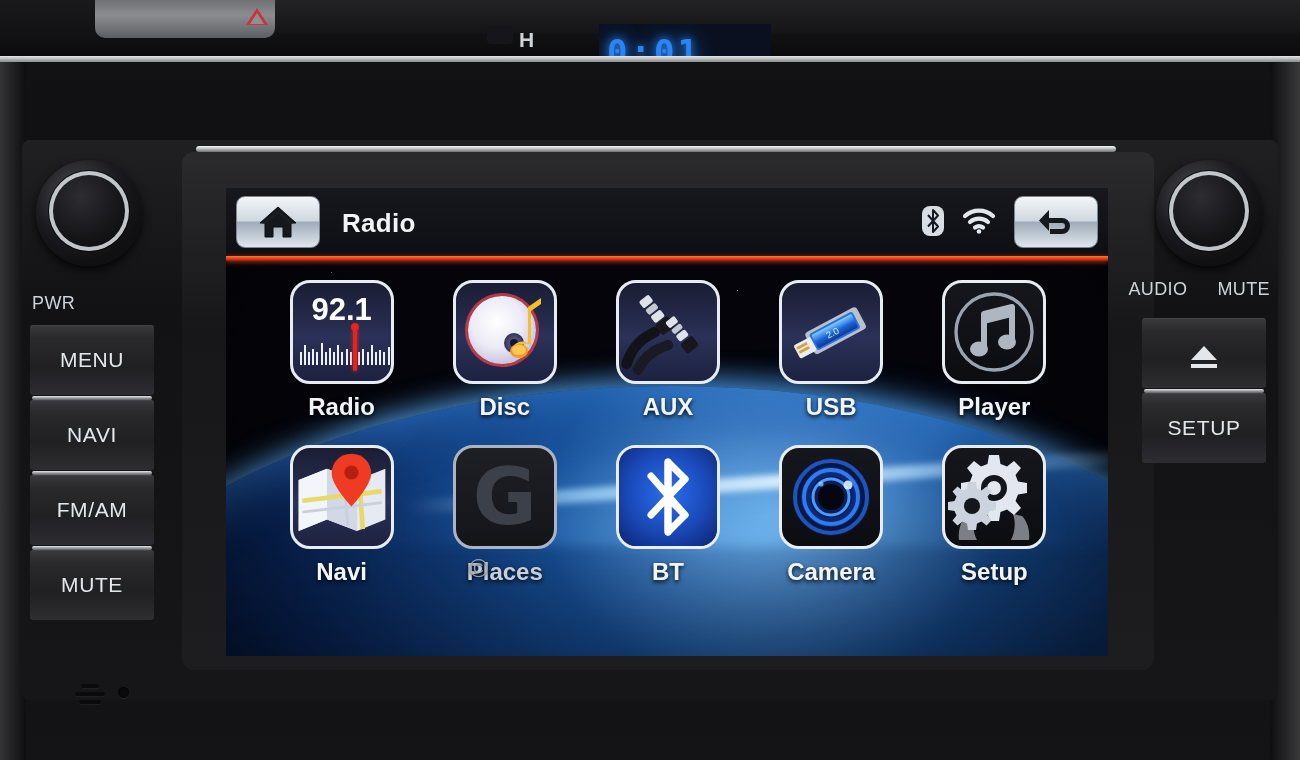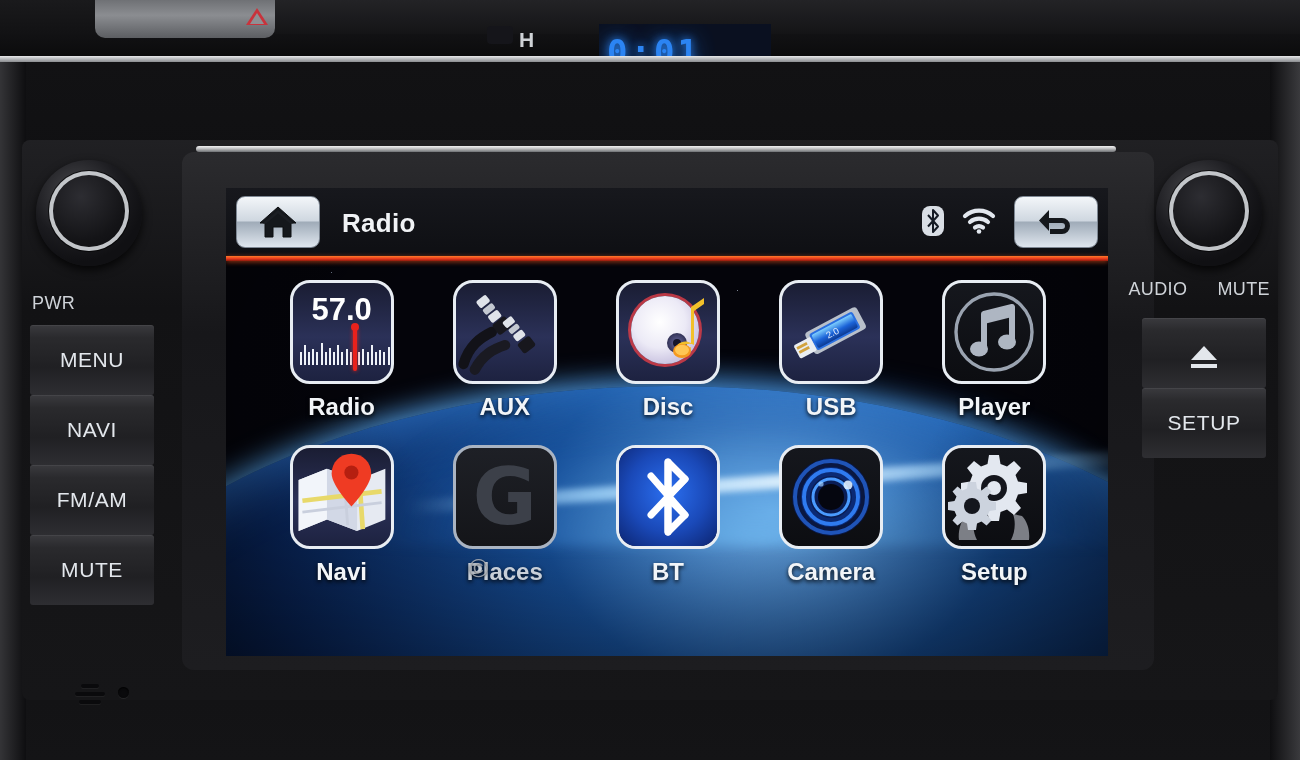--- a/index.html
+++ b/index.html
@@ -252,21 +252,21 @@
     position:absolute; color:#cfd3d8; font-size:18px; font-weight:400;
     letter-spacing:.4px; display:flex; gap:30px;
   }
   .sl-left{ left:32px; top:293px;flex-direction:column; }
   .sl-right{ right:30px; top:279px; }
 
   .btnstack{ position:absolute; width:124px; }
   .bs-left{ left:30px; top:325px; }
   .bs-right{ right:34px; top:318px; }
   .pbtn{
-    position:relative; height:70px; 
+    position:relative; height:70px; margin-bottom:5px;
     background:linear-gradient(180deg,#3a3a3e 0%,#2a2a2d 18%,#202023 60%,#2e2e32 100%);
     display:flex; align-items:center; justify-content:center;
     color:#e3e7ec; font-size:21px; letter-spacing:.6px;
     border-radius:3px; box-shadow:inset 0 1px 0 rgba(255,255,255,.06);
   }
   .pbtn:after{
     content:""; position:absolute; left:2px; right:2px; bottom:-5px; height:4px;
     background:linear-gradient(180deg,#e9eaec 0%,#9a9c9f 50%,#5d5f62 100%);
     border-radius:2px;
   }
@@ -353,21 +353,21 @@
           <path d="M13 6 L13 14 L26 14 A8 8 0 0 1 26 30 L14 30 L14 25 L26 25 A3 3 0 0 0 26 19 L13 19 L13 27 L3 16.5 Z" fill="#15181c"></path>
         </svg>
       </div>
     </div>
     <div class="topbar-rule"></div>
 
     <div class="grid">
 
       <div class="tile">
         <div class="tile-icon">
-          <div class="rad-freq">57.0</div>
+          <div class="rad-freq">92.1</div>
           <div class="rad-scale">
             <i style="height:13px"></i>
               <i style="height:20px"></i>
               <i style="height:13px"></i>
               <i style="height:16px"></i>
             <i style="height:13px"></i>
               <i style="height:22px"></i>
               <i style="height:13px"></i>
               <i style="height:17px"></i>
             <i style="height:13px"></i>
@@ -385,52 +385,52 @@
             <i style="height:13px"></i>
               <i style="height:18px"></i>
           </div>
           <div class="rad-needle"></div>
         </div>
         <div class="tile-label">Radio</div>
       </div>
 
       <div class="tile">
         <div class="tile-icon">
+          <div class="disc-cd">
+            <div class="disc-hub"></div>
+          </div>
+          <svg class="disc-note" viewBox="0 0 44 66">
+            <path d="M18 56 C18 50 26 47 31 50 L31 16 L41 9 L41 3 L28 12 L28 48 C22 44 12 48 12 55 C12 61 19 63 24 60 C27 58 28 55 28 52" fill="#f2c02a"></path>
+            <ellipse cx="19" cy="56" rx="9" ry="7" fill="#f59a20"></ellipse>
+            <ellipse cx="19" cy="55" rx="7" ry="5.2" fill="#ffc755"></ellipse>
+          </svg>
+        </div>
+        <div class="tile-label">Disc</div>
+      </div>
+
+      <div class="tile">
+        <div class="tile-icon">
           <svg class="aux-wrap" viewBox="0 0 104 104">
             <path d="M8 86 C14 66 26 58 38 52" stroke="#121218" stroke-width="11" fill="none" stroke-linecap="round"></path>
             <path d="M20 92 C28 76 40 70 52 66" stroke="#1a1a22" stroke-width="11" fill="none" stroke-linecap="round"></path>
             <g transform="rotate(-38 46 36)">
               <rect x="36" y="8" width="13" height="9" rx="2" fill="#dfe3e9"></rect>
               <rect x="36" y="19" width="13" height="7" rx="2" fill="#c3c8d1"></rect>
               <rect x="36" y="28" width="13" height="9" rx="2" fill="#dfe3e9"></rect>
               <rect x="34" y="38" width="17" height="14" rx="3" fill="#17171d"></rect>
             </g>
             <g transform="rotate(-38 74 58)">
               <rect x="64" y="30" width="12" height="8" rx="2" fill="#dfe3e9"></rect>
               <rect x="64" y="40" width="12" height="6" rx="2" fill="#c3c8d1"></rect>
               <rect x="64" y="48" width="12" height="8" rx="2" fill="#dfe3e9"></rect>
               <rect x="62" y="58" width="16" height="13" rx="3" fill="#17171d"></rect>
             </g>
           </svg>
         </div>
         <div class="tile-label">AUX</div>
-      </div>
-
-      <div class="tile">
-        <div class="tile-icon">
-          <div class="disc-cd">
-            <div class="disc-hub"></div>
-          </div>
-          <svg class="disc-note" viewBox="0 0 44 66">
-            <path d="M18 56 C18 50 26 47 31 50 L31 16 L41 9 L41 3 L28 12 L28 48 C22 44 12 48 12 55 C12 61 19 63 24 60 C27 58 28 55 28 52" fill="#f2c02a"></path>
-            <ellipse cx="19" cy="56" rx="9" ry="7" fill="#f59a20"></ellipse>
-            <ellipse cx="19" cy="55" rx="7" ry="5.2" fill="#ffc755"></ellipse>
-          </svg>
-        </div>
-        <div class="tile-label">Disc</div>
       </div>
 
       <div class="tile">
         <div class="tile-icon">
           <svg class="usb-wrap" viewBox="0 0 104 104">
             <g transform="rotate(-28 52 52)">
               <rect x="26" y="40" width="62" height="26" rx="4" fill="#b9c0ca"></rect>
               <rect x="30" y="43" width="52" height="20" rx="3" fill="#2a6fe0"></rect>
               <rect x="32" y="45" width="48" height="16" rx="2" fill="url(#usbgrad)"></rect>
               <rect x="10" y="46" width="20" height="16" rx="2" fill="#e9edf2"></rect>

